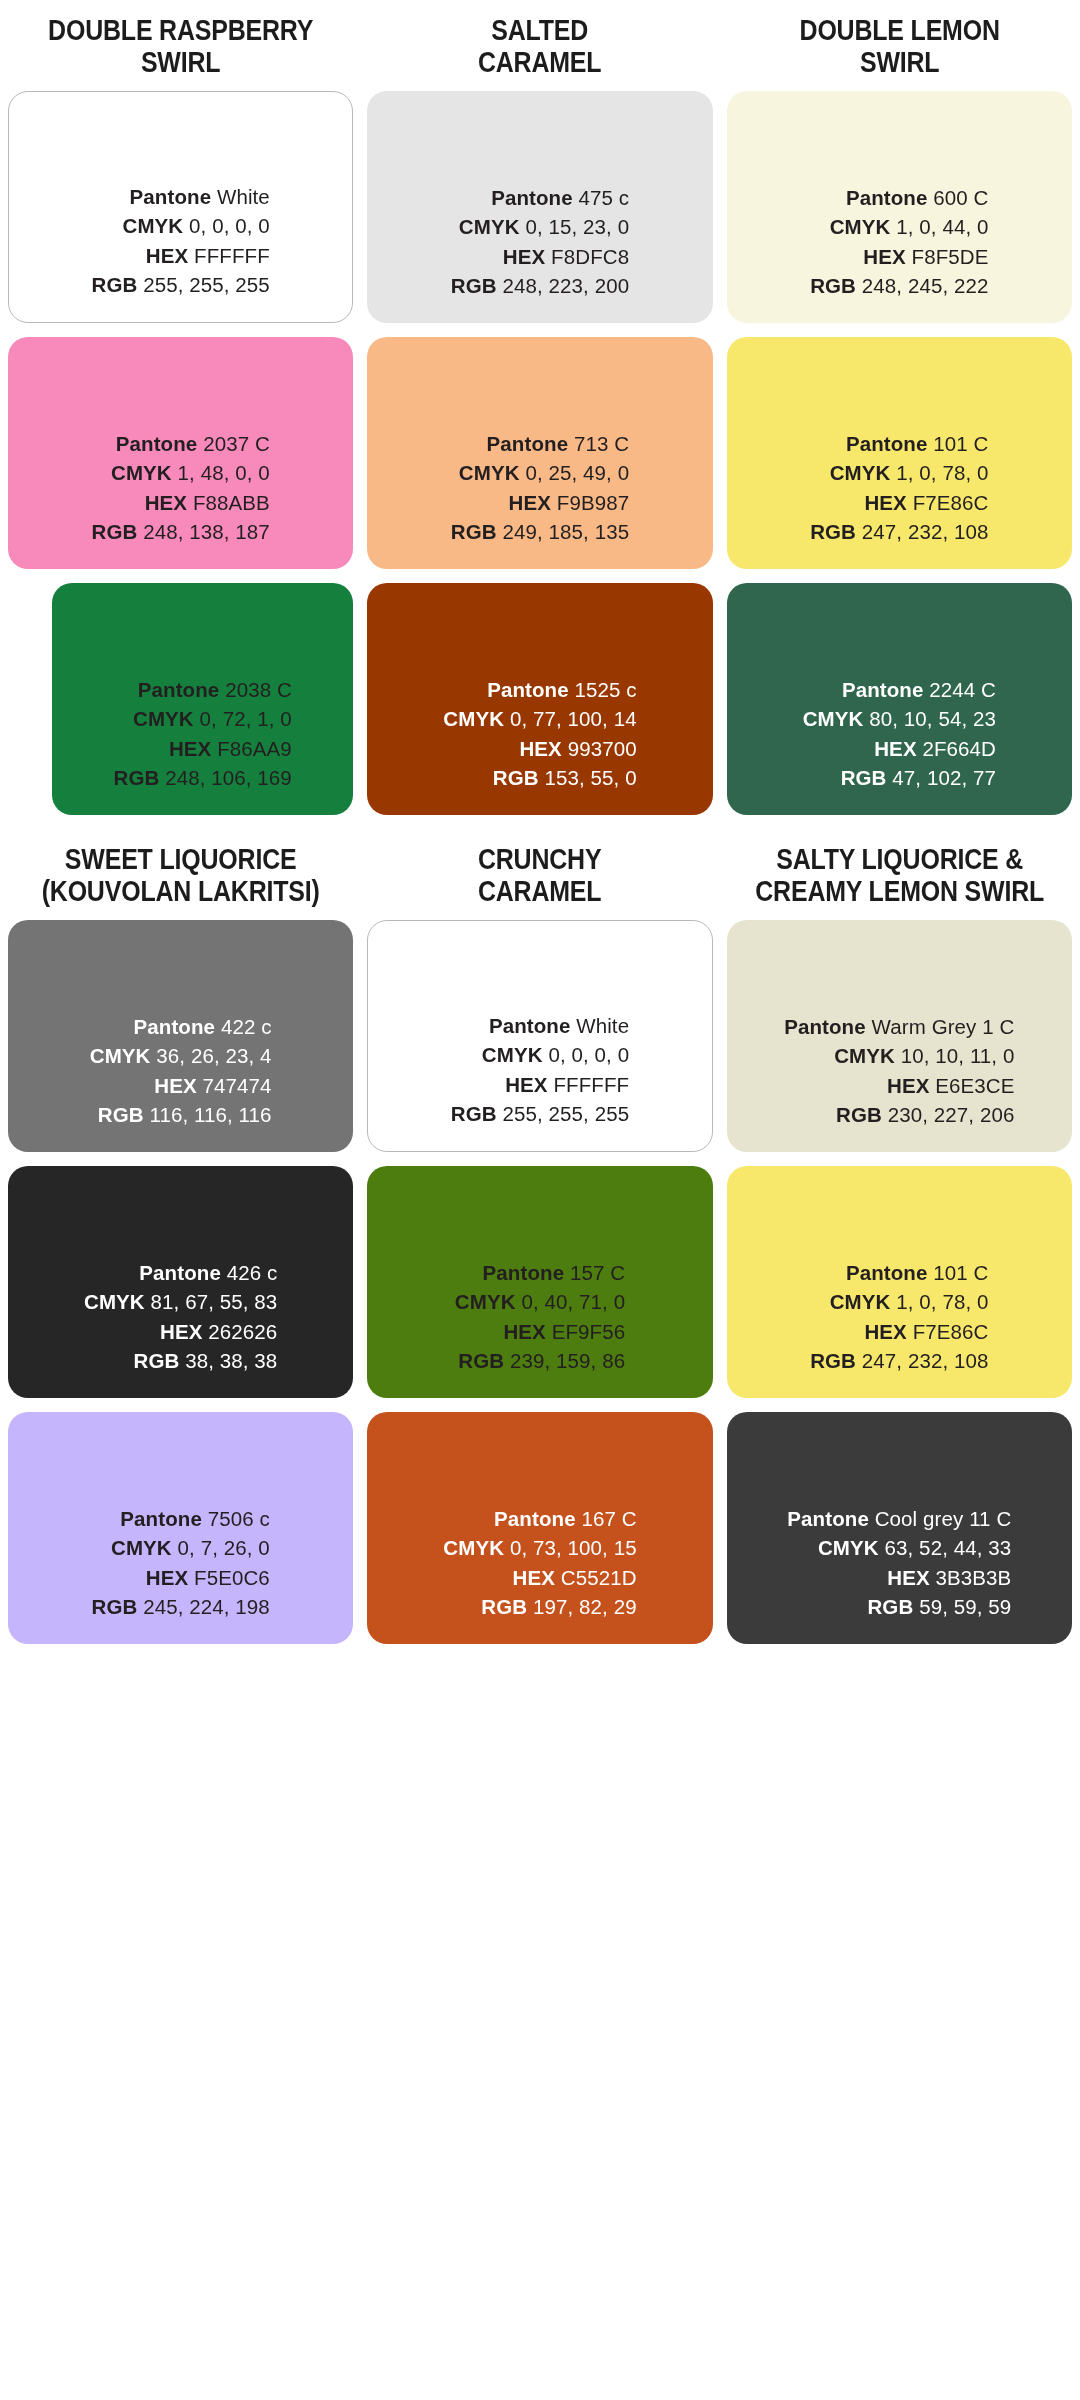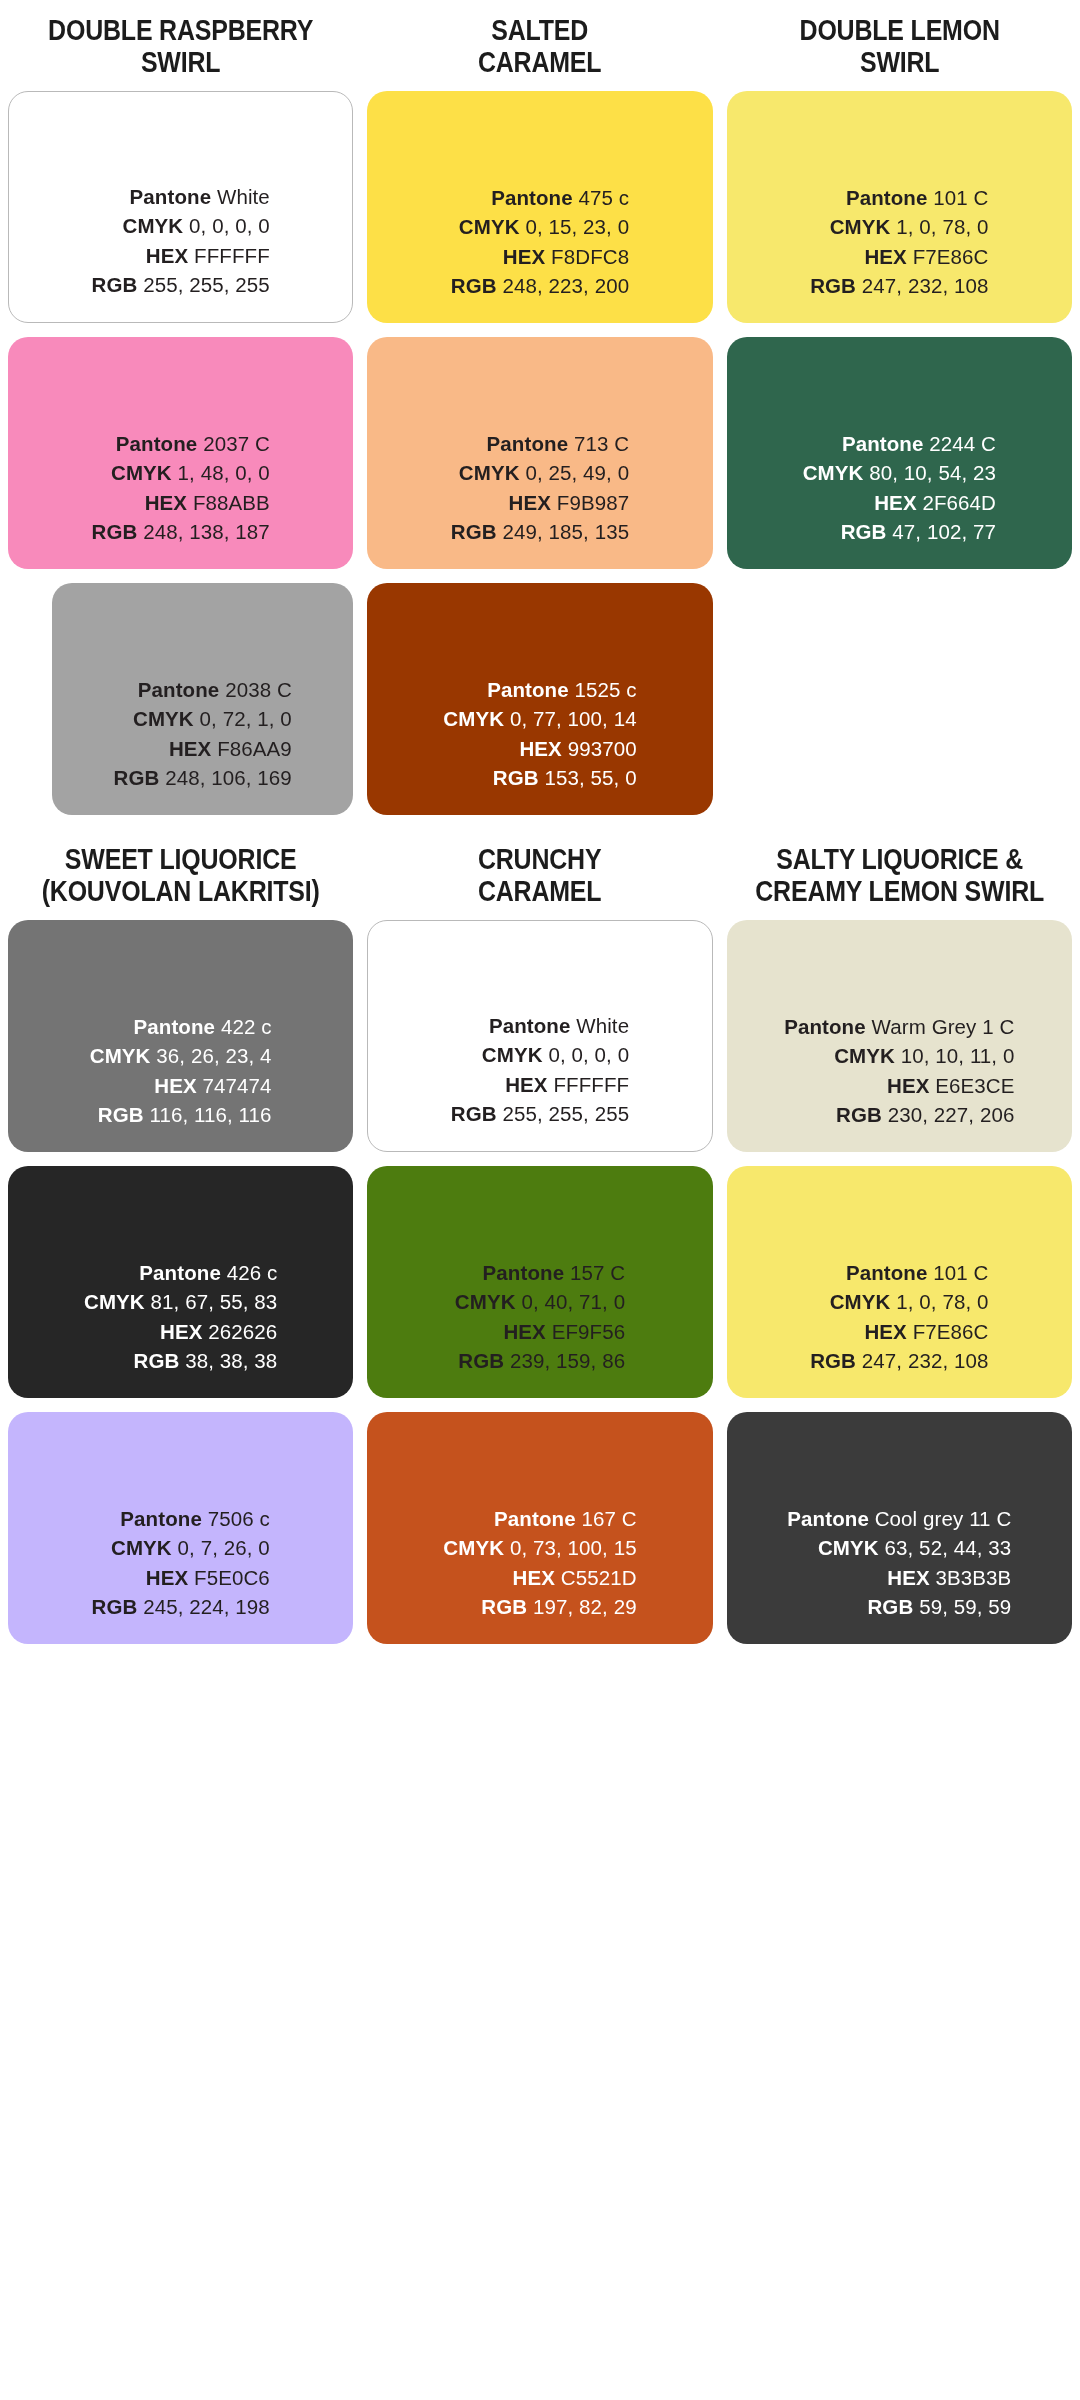--- a/index.html
+++ b/index.html
@@ -94,35 +94,35 @@
           </div>
         </div>
         <div class="swatch" style="background: rgb(248, 138, 187);">
           <div class="spec dark-text">
             <span class="row"><b>Pantone</b> <span class="val">2037 C</span></span>
             <span class="row"><b>CMYK</b> <span class="val">1, 48, 0, 0</span></span>
             <span class="row"><b>HEX</b> <span class="val">F88ABB</span></span>
             <span class="row"><b>RGB</b> <span class="val">248, 138, 187</span></span>
           </div>
         </div>
-        <div class="swatch" style="background: #a3a3a3; margin-left: 44px;">
+        <div class="swatch" style="background: #15803d; margin-left: 44px;">
           <div class="spec dark-text">
             <span class="row"><b>Pantone</b> <span class="val">2038 C</span></span>
             <span class="row"><b>CMYK</b> <span class="val">0, 72, 1, 0</span></span>
             <span class="row"><b>HEX</b> <span class="val">F86AA9</span></span>
             <span class="row"><b>RGB</b> <span class="val">248, 106, 169</span></span>
           </div>
         </div>
       </div>
       <div>
         <div class="flavour-title">
           <span class="ln">SALTED</span>
           <span class="ln">CARAMEL</span>
         </div>
-        <div class="swatch" style="background: #fde047;">
+        <div class="swatch" style="background: #e5e5e5;">
           <div class="spec dark-text">
             <span class="row"><b>Pantone</b> <span class="val">475 c</span></span>
             <span class="row"><b>CMYK</b> <span class="val">0, 15, 23, 0</span></span>
             <span class="row"><b>HEX</b> <span class="val">F8DFC8</span></span>
             <span class="row"><b>RGB</b> <span class="val">248, 223, 200</span></span>
           </div>
         </div>
         <div class="swatch" style="background: rgb(249, 185, 135);">
           <div class="spec dark-text">
             <span class="row"><b>Pantone</b> <span class="val">713 C</span></span>
@@ -138,20 +138,28 @@
             <span class="row"><b>HEX</b> <span class="val">993700</span></span>
             <span class="row"><b>RGB</b> <span class="val">153, 55, 0</span></span>
           </div>
         </div>
       </div>
       <div>
         <div class="flavour-title">
           <span class="ln">DOUBLE LEMON</span>
           <span class="ln">SWIRL</span>
         </div>
+        <div class="swatch" style="background: rgb(248, 245, 222);">
+          <div class="spec dark-text">
+            <span class="row"><b>Pantone</b> <span class="val">600 C</span></span>
+            <span class="row"><b>CMYK</b> <span class="val">1, 0, 44, 0</span></span>
+            <span class="row"><b>HEX</b> <span class="val">F8F5DE</span></span>
+            <span class="row"><b>RGB</b> <span class="val">248, 245, 222</span></span>
+          </div>
+        </div>
         <div class="swatch" style="background: rgb(247, 232, 108);">
           <div class="spec dark-text">
             <span class="row"><b>Pantone</b> <span class="val">101 C</span></span>
             <span class="row"><b>CMYK</b> <span class="val">1, 0, 78, 0</span></span>
             <span class="row"><b>HEX</b> <span class="val">F7E86C</span></span>
             <span class="row"><b>RGB</b> <span class="val">247, 232, 108</span></span>
           </div>
         </div>
         <div class="swatch" style="background: rgb(47, 102, 77);">
           <div class="spec light-text">

